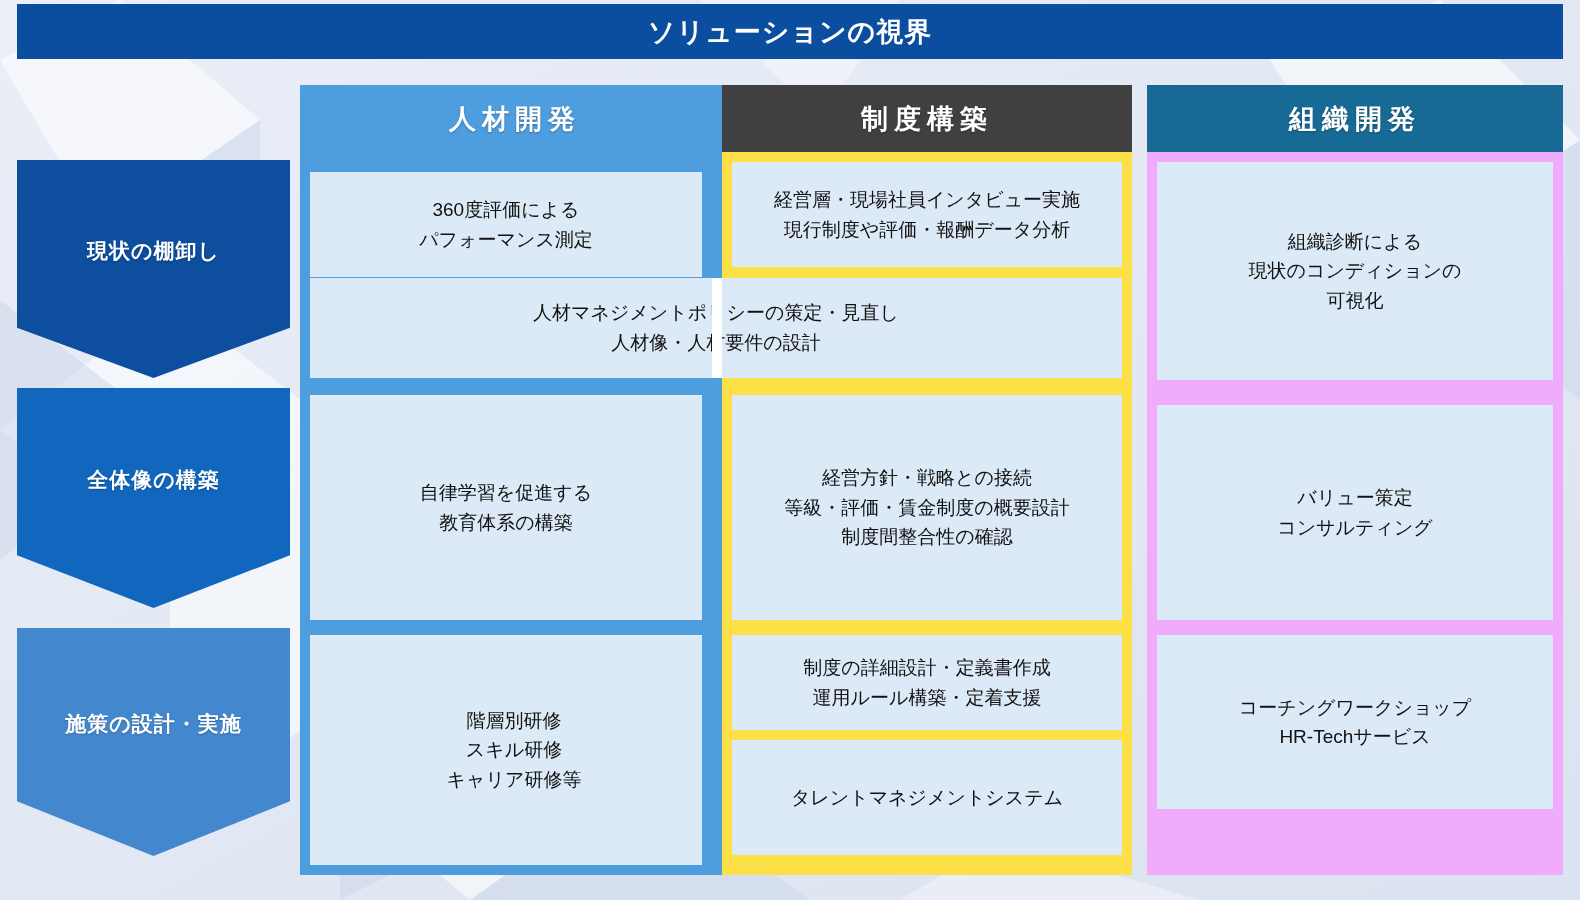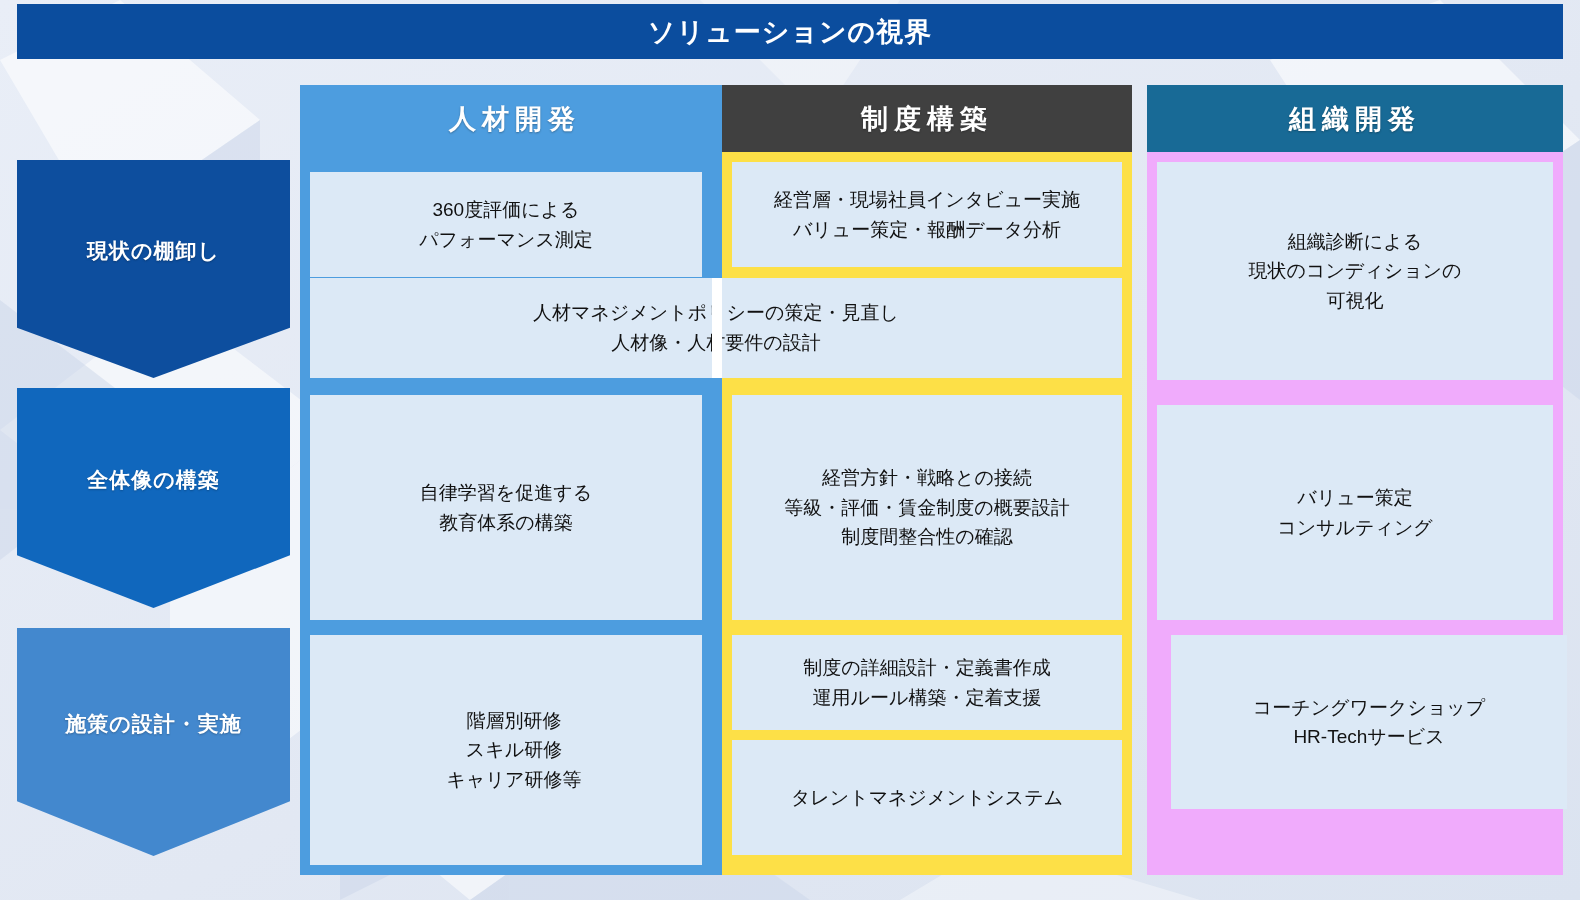--- a/index.html
+++ b/index.html
@@ -150,21 +150,21 @@
 
   
   #card-c2-r1 { left: 10px;  top: 10px;  width: 390px; height: 105px; }
   #card-c2-r2 { left: 10px;  top: 243px; width: 390px; height: 225px; }
   #card-c2-r3 { left: 10px;  top: 483px; width: 390px; height: 95px; }
   #card-c2-r4 { left: 10px;  top: 588px; width: 390px; height: 115px; }
 
   
   #card-c3-r1 { left: 10px;  top: 10px;  width: 396px; height: 218px; }
   #card-c3-r2 { left: 10px;  top: 253px; width: 396px; height: 215px; }
-  #card-c3-r3 { left: 24px;  top: 483px; width: 396px; height: 174px; }
+  #card-c3-r3 { left: 10px;  top: 483px; width: 396px; height: 174px; }
 
   
   #card-span-policy {
     position: absolute;
     left: 310px;
     top: 278px;
     width: 812px;
     height: 100px;
     background: #dce9f6;
     display: flex;
@@ -259,21 +259,21 @@
 
     </div>
   </div>
 
   <div class="column" id="column-2">
     <div class="col-header">制度構築</div>
     <div class="col-body">
 
       <div class="card" id="card-c2-r1">
         <span class="line">経営層・現場社員インタビュー実施</span>
-        <span class="line">バリュー策定・報酬データ分析</span>
+        <span class="line">現行制度や評価・報酬データ分析</span>
       </div>
 
       <div class="card" id="card-c2-r2">
         <span class="line">経営方針・戦略との接続</span>
         <span class="line">等級・評価・賃金制度の概要設計</span>
         <span class="line">制度間整合性の確認</span>
       </div>
 
       <div class="card" id="card-c2-r3">
         <span class="line">制度の詳細設計・定義書作成</span>

